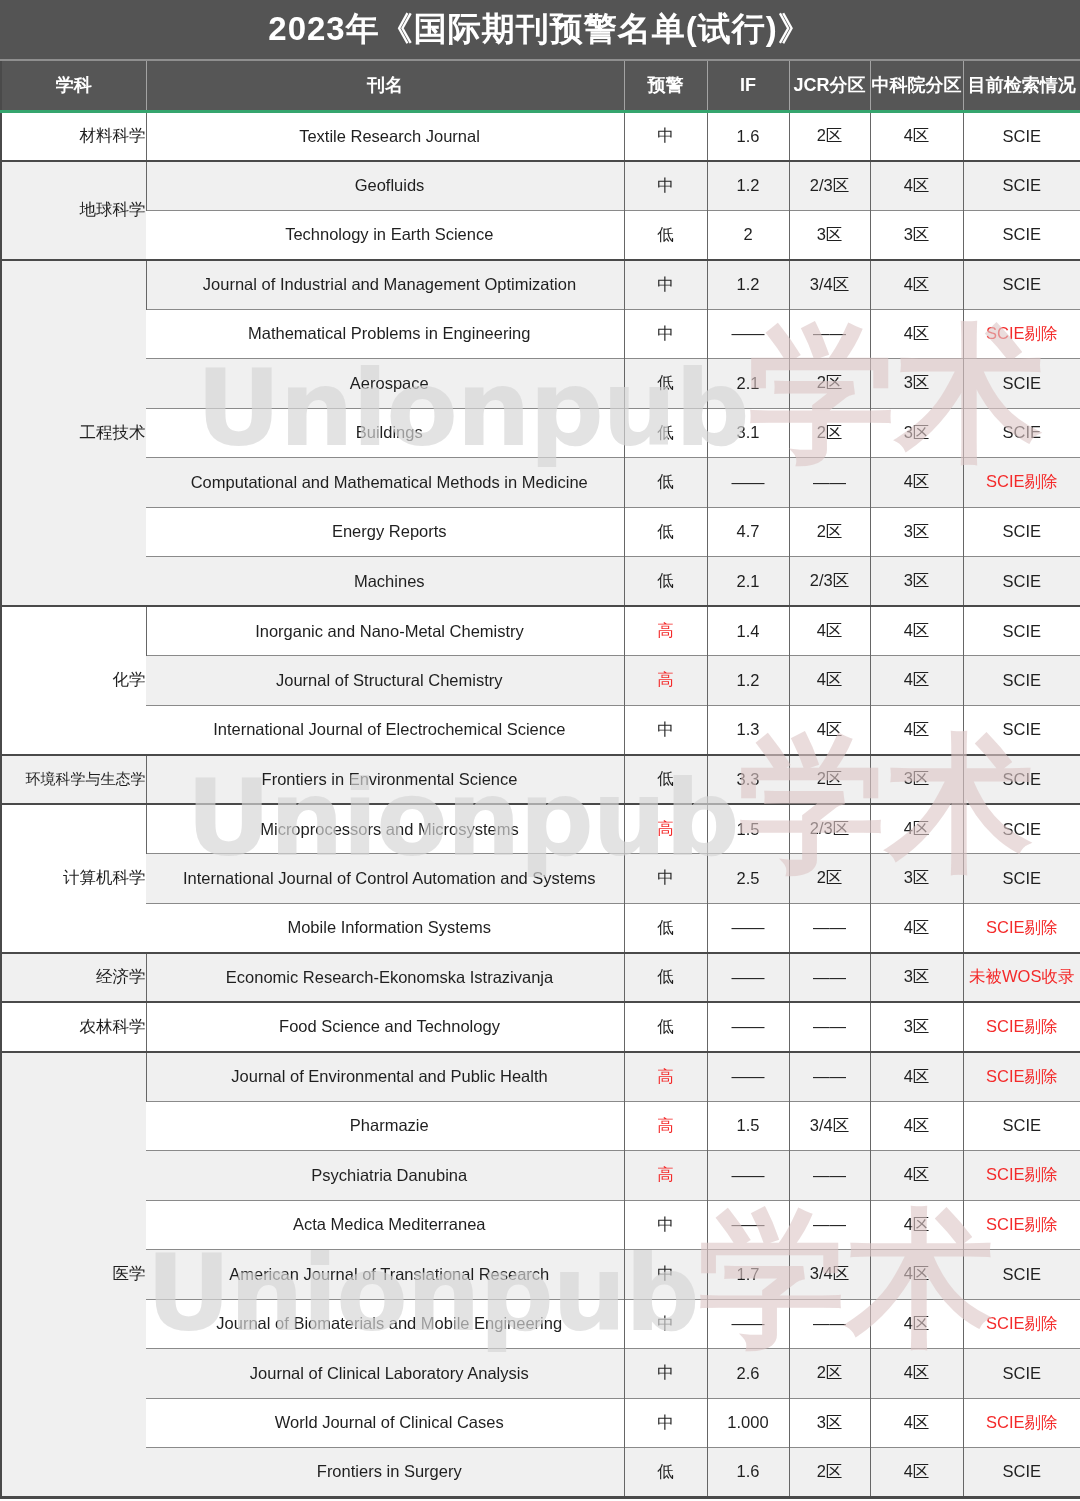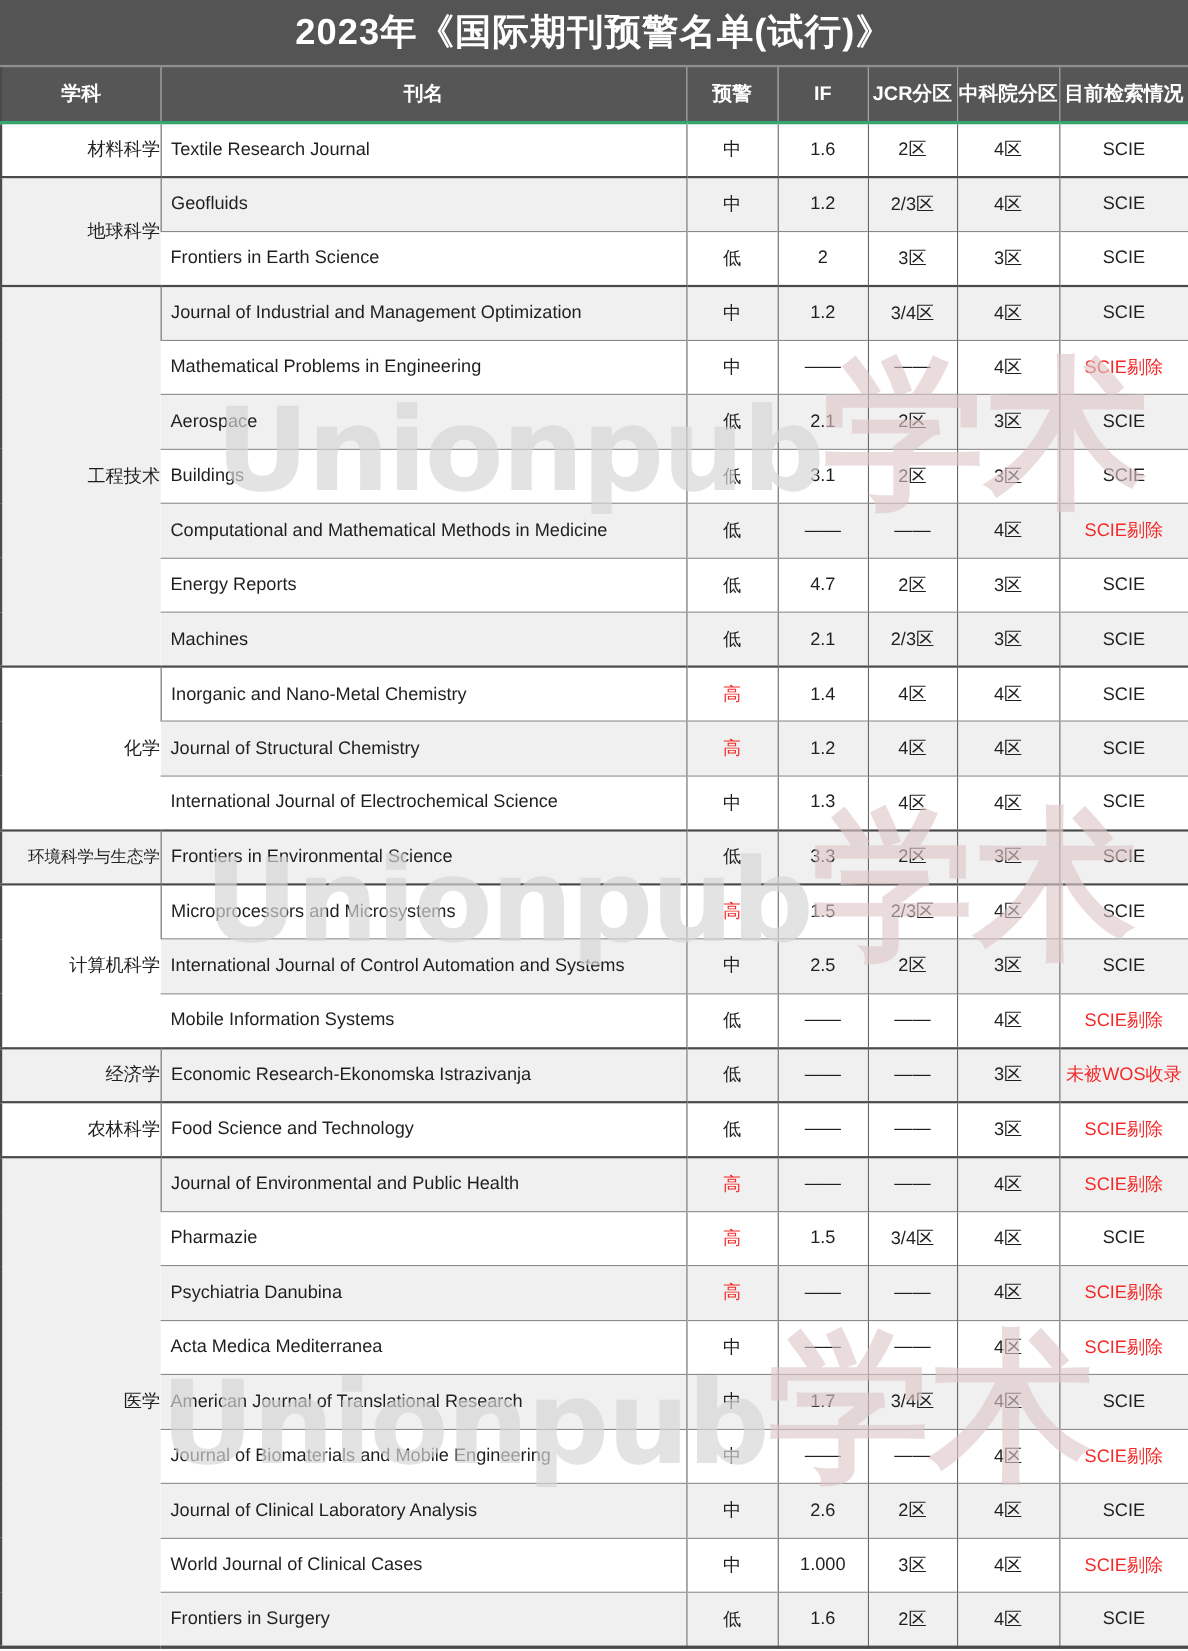--- a/index.html
+++ b/index.html
@@ -34,21 +34,21 @@
 
   tbody td{
     height:49.5px; font-size:16.5px; color:#1f1f1f; text-align:center; vertical-align:middle;
     border-left:1px solid #666666; background:#ffffff;
     overflow:hidden; white-space:nowrap;
   }
   tbody td:first-child{ border-left:none; }
   tbody tr.stripe td{ background:#f0f0f0; }
   tbody td.subject{ background:#ffffff; font-size:16.5px;text-align:right; }
   tbody td.subject.small{ font-size:15px; }
-  tbody td.jname{ text-align:left; padding-left:9px; }
+  tbody td.jname{ text-align:center; padding-left:9px; }
   tbody tr td{ border-top:1px solid #8a8a8a; }
   tbody tr.group-start td{ border-top:2px solid #4a4a4a; }
   tbody td.red{ color:var(--red); }
 
   
   .watermark{
     position:absolute; z-index:10; pointer-events:none; white-space:nowrap;
     font-weight:bold; line-height:148px; height:148px;
     font-family:"DejaVu Sans","Liberation Sans",sans-serif;
     text-align:right;
@@ -102,21 +102,21 @@
         <tr class="stripe group-start">
           <td class="subject" rowspan="2">地球科学</td>
           <td class="jname">Geofluids</td>
           <td>中</td>
           <td>1.2</td>
           <td>2/3区</td>
           <td>4区</td>
           <td>SCIE</td>
         </tr>
         <tr>
-          <td class="jname">Frontiers in Earth Science</td>
+          <td class="jname">Technology in Earth Science</td>
           <td>低</td>
           <td>2</td>
           <td>3区</td>
           <td>3区</td>
           <td>SCIE</td>
         </tr>
         <tr class="stripe group-start">
           <td class="subject" rowspan="7">工程技术</td>
           <td class="jname">Journal of Industrial and Management Optimization</td>
           <td>中</td>

